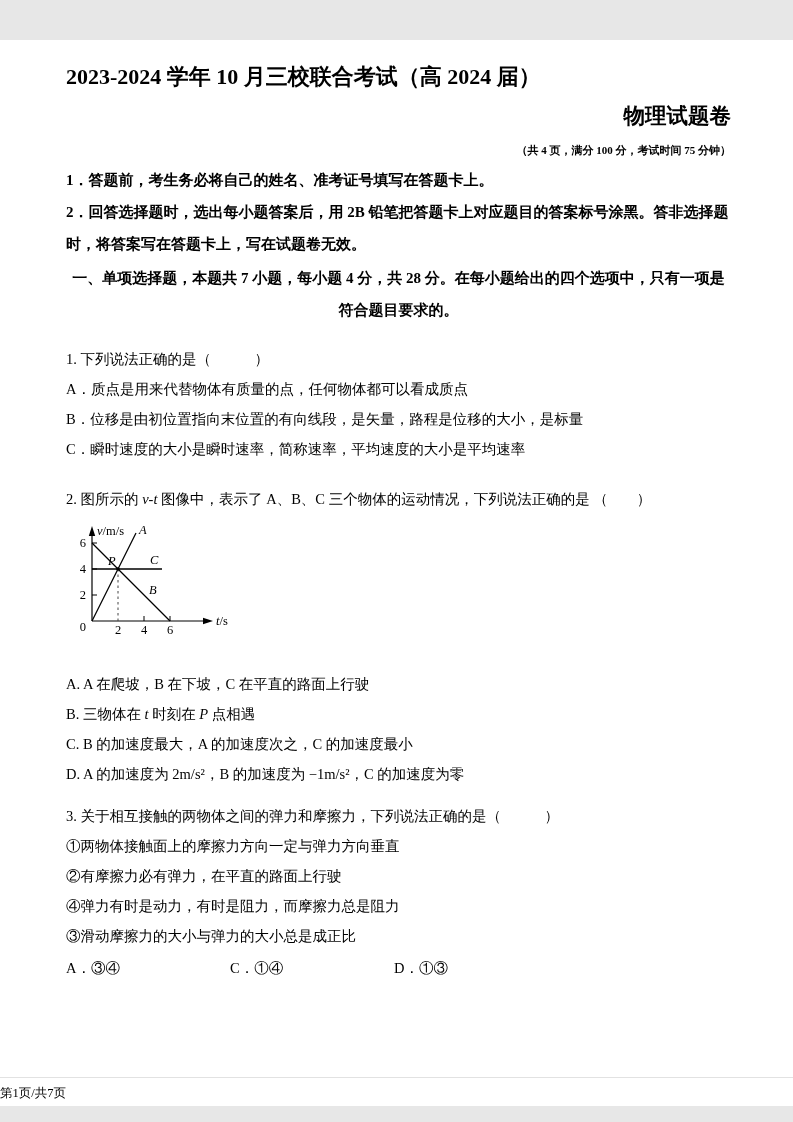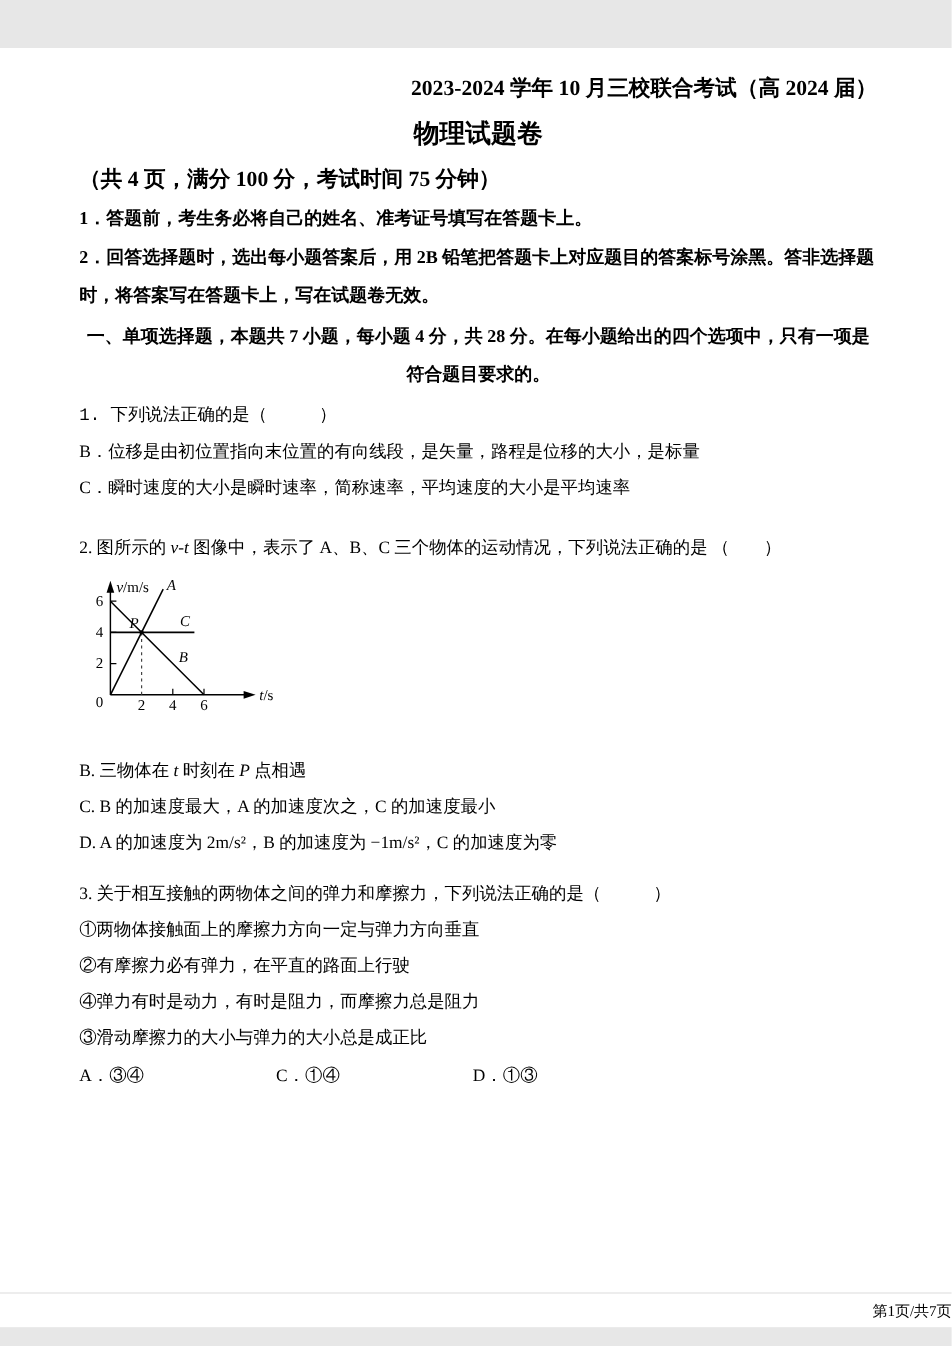--- a/index.html
+++ b/index.html
@@ -5,52 +5,53 @@
   html,body{margin:0;padding:0;}
   body{
     width:793px;height:1122px;position:relative;background:#ffffff;
     font-family:"Liberation Serif","DejaVu Serif",serif;color:#000;
     overflow:hidden;
   }
   .edge-strip{position:absolute;left:0;right:0;background:#e7e7e7;}
   .edge-top{top:0;height:40px;}
   .edge-bottom{bottom:0;height:16px;}
   .content{position:absolute;top:40px;left:66px;width:665px;}
-  .title{font-size:18px;font-weight:700;text-align:right;margin:20px 0 0;line-height:1.5;}
-  .subtitle{font-size:21.5px;font-weight:700;text-align:center;margin:8px 0 0;line-height:1.5;}
-  .meta{font-size:18px;font-weight:700;text-align:left;margin:10px 0 6px;}
+  .title{font-size:22px;font-weight:700;text-align:left;margin:20px 0 0;line-height:1.5;}
+  .subtitle{font-size:21.5px;font-weight:700;text-align:right;margin:8px 0 0;line-height:1.5;font-family:Liberation Mono, monospace;}
+  .meta{font-size:11px;font-weight:700;text-align:right;margin:10px 0 6px;}
   .bold-para{font-size:15px;font-weight:700;line-height:32px;margin:0;}
   .para{font-size:14.5px;font-weight:400;line-height:30px;margin:0;}
   .var{font-style:italic;}
   .graph-wrap{margin:4px 0 12px -4px;}
   svg text{font-family:"Liberation Serif","DejaVu Serif",serif;fill:#000;}
   .answers{display:flex;margin-top:2px;align-items:flex-end;}
   .answers span{width:164px;font-size:14.5px;line-height:30px;}
   .footer-rule{position:absolute;left:0;right:0;bottom:44px;border-top:1px solid #e2e2e2;}
-  .footer{position:absolute;left:0;right:0;bottom:20px;text-align:right;font-size:12.5px;}
+  .footer{position:absolute;left:0;right:0;bottom:20px;text-align:left;font-size:12.5px;}
 </style>
 </head>
 <body>
 
 <div class="edge-strip edge-top"></div>
 <div class="edge-strip edge-bottom"></div>
 
 <div class="content">
 
   <h1 class="title">2023-2024 学年 10 月三校联合考试（高 2024 届）</h1>
   <h1 class="subtitle">物理试题卷</h1>
   <div class="meta">（共 4 页，满分 100 分，考试时间 75 分钟）</div>
 
   <p class="bold-para">1．答题前，考生务必将自己的姓名、准考证号填写在答题卡上。</p>
   <p class="bold-para">2．回答选择题时，选出每小题答案后，用 2B 铅笔把答题卡上对应题目的答案标号涂黑。答非选择题时，将答案写在答题卡上，写在试题卷无效。</p>
 
   <p class="bold-para" style="margin-top:2px;text-align:center;">一、单项选择题，本题共 7 小题，每小题 4 分，共 28 分。在每小题给出的四个选项中，只有一项是符合题目要求的。</p>
 
   <div>
-    <p class="para" style="margin-top:3px;font-family:Liberation Mono, monospace;">1. 下列说法正确的是（　　　）</p>
+    <p class="para" style="margin-top:18px;">1. 下列说法正确的是（　　　）</p>
+    <p class="para">A．质点是用来代替物体有质量的点，任何物体都可以看成质点</p>
     <p class="para">B．位移是由初位置指向末位置的有向线段，是矢量，路程是位移的大小，是标量</p>
     <p class="para">C．瞬时速度的大小是瞬时速率，简称速率，平均速度的大小是平均速率</p>
   </div>
 
   <div>
     <p class="para" style="margin-top:20px;"><span>2. 图所示的 </span><span class="var">v</span><span>-</span><span class="var">t</span><span> 图像中，表示了 A、B、C 三个物体的运动情况，下列说法正确的是 （　　）</span></p>
 
     <div class="graph-wrap">
       <svg width="235" height="135" viewBox="0 0 235 135">
 
@@ -80,20 +81,21 @@
         <text x="56" y="116" font-size="12.5" text-anchor="middle">2</text>
         <text x="82" y="116" font-size="12.5" text-anchor="middle">4</text>
         <text x="108" y="116" font-size="12.5" text-anchor="middle">6</text>
         <text x="77" y="16" font-size="12.5" font-style="italic">A</text>
         <text x="87" y="76" font-size="12.5" font-style="italic">B</text>
         <text x="88" y="46" font-size="12.5" font-style="italic">C</text>
         <text x="46" y="47" font-size="12.5" font-style="italic">P</text>
       </svg>
     </div>
 
+    <p class="para">A. A 在爬坡，B 在下坡，C 在平直的路面上行驶</p>
     <p class="para"><span>B. 三物体在 </span><span class="var">t</span><span> 时刻在 </span><span class="var">P</span><span> 点相遇</span></p>
     <p class="para">C. B 的加速度最大，A 的加速度次之，C 的加速度最小</p>
     <p class="para">D. A 的加速度为 2m/s²，B 的加速度为 −1m/s²，C 的加速度为零</p>
   </div>
 
   <div>
     <p class="para" style="margin-top:12px;">3. 关于相互接触的两物体之间的弹力和摩擦力，下列说法正确的是（　　　）</p>
     <p class="para">①两物体接触面上的摩擦力方向一定与弹力方向垂直</p>
     <p class="para">②有摩擦力必有弹力，在平直的路面上行驶</p>
     <p class="para">④弹力有时是动力，有时是阻力，而摩擦力总是阻力</p>

